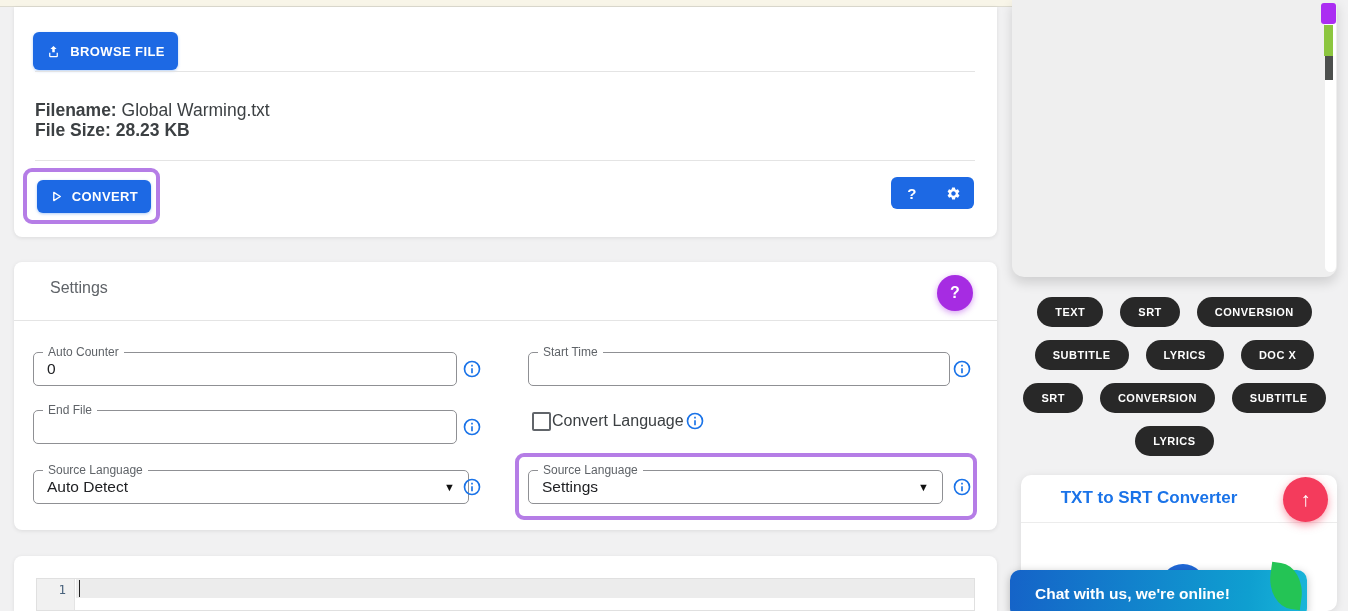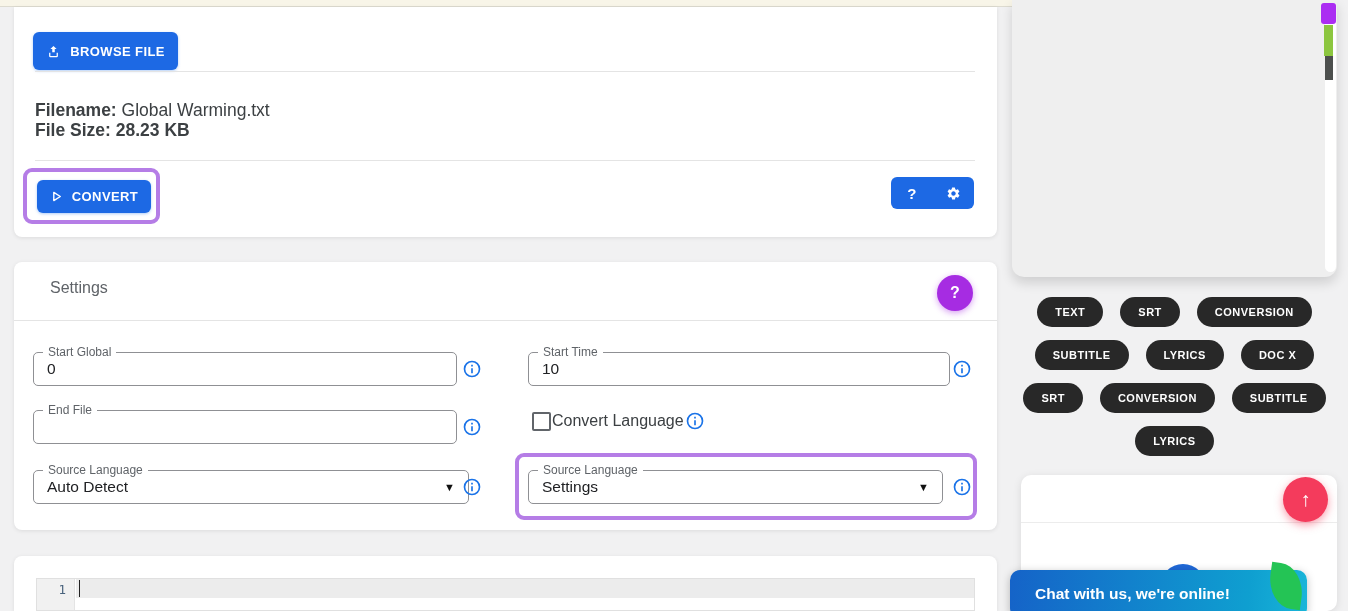--- a/index.html
+++ b/index.html
@@ -161,32 +161,31 @@
 
     <div class="section-title" style="left:26px; top:17px;margin-left:10px;">Settings</div>
 
     <div class="fab fab-purple" style="left:923px; top:13px;">
       <span>?</span>
     </div>
 
     <div class="divider" style="left:0; top:58px; width:983px;"></div>
 
     <div class="mdfield" style="left:19px; top:90px; width:424px; height:34px;">
-      <span class="flabel">Start Global</span>
+      <span class="flabel">Auto Counter</span>
       <input type="text" value="0" style="">
     </div>
     <span class="info-icon" style="left:448px; top:97px;">
       <svg width="20" height="20" viewBox="0 0 24 24" fill="#1a73e8">
           <path d="M12 2a10 10 0 1 0 0 20 10 10 0 0 0 0-20zm0 18a8 8 0 1 1 0-16 8 8 0 0 1 0 16zm-1-11h2V7h-2v2zm0 8h2v-6h-2v6z"></path>
         </svg>
     </span>
 
     <div class="mdfield" style="left:514px; top:90px; width:422px; height:34px;">
       <span class="flabel">Start Time</span>
-      <input type="text" value="10" style="">
     </div>
     <span class="info-icon" style="left:938px; top:97px;">
       <svg width="20" height="20" viewBox="0 0 24 24" fill="#1a73e8">
           <path d="M12 2a10 10 0 1 0 0 20 10 10 0 0 0 0-20zm0 18a8 8 0 1 1 0-16 8 8 0 0 1 0 16zm-1-11h2V7h-2v2zm0 8h2v-6h-2v6z"></path>
         </svg>
     </span>
 
     <div class="mdfield" style="left:19px; top:148px; width:424px; height:34px;">
       <span class="flabel">End File</span>
     </div>
@@ -263,20 +262,21 @@
         <span class="tag-pill">SRT</span>
         <span class="tag-pill">CONVERSION</span>
         <span class="tag-pill">SUBTITLE</span>
       </div>
       <div class="tag-row">
         <span class="tag-pill">LYRICS</span>
       </div>
     </div>
 
   <div class="converter-card">
+    <div class="converter-title">TXT to SRT Converter</div>
     <div class="converter-divider"></div>
   </div>
 
   <div class="fab fab-red">
     <span>↑</span>
   </div>
 
   <div class="chat-avatar"></div>
   <div class="chat-banner">
     <span class="chat-text">Chat with us, we're online!</span>

